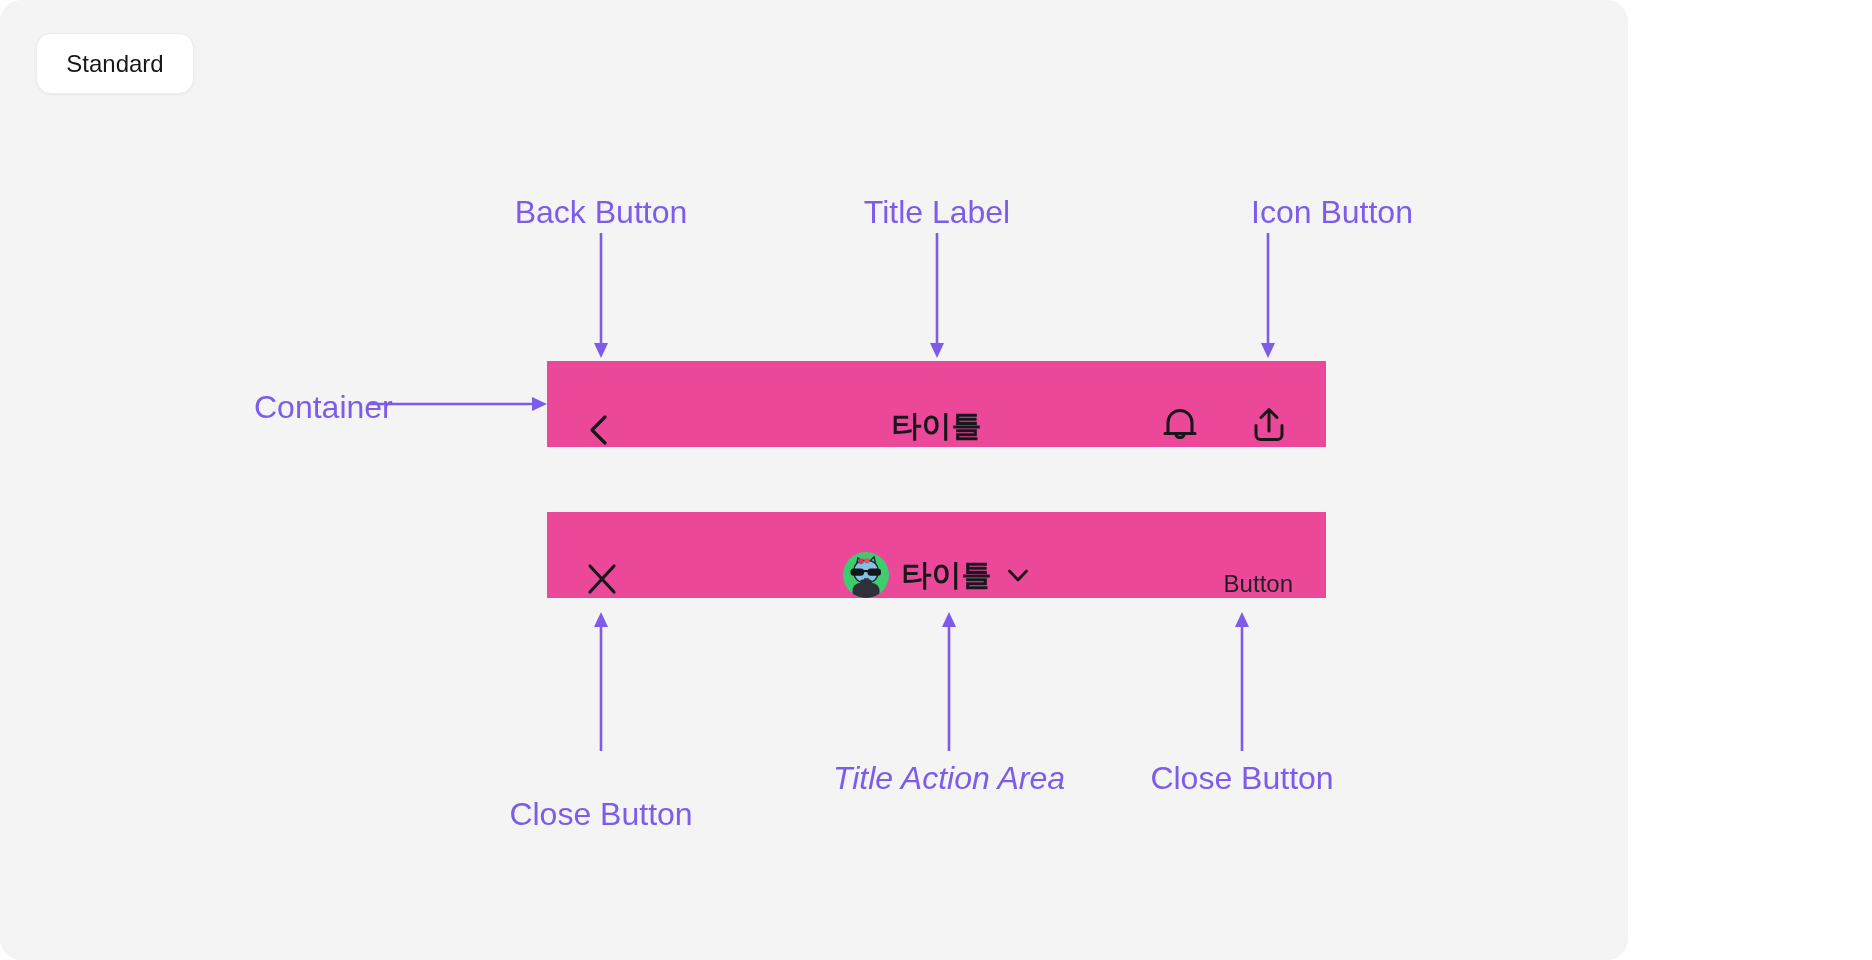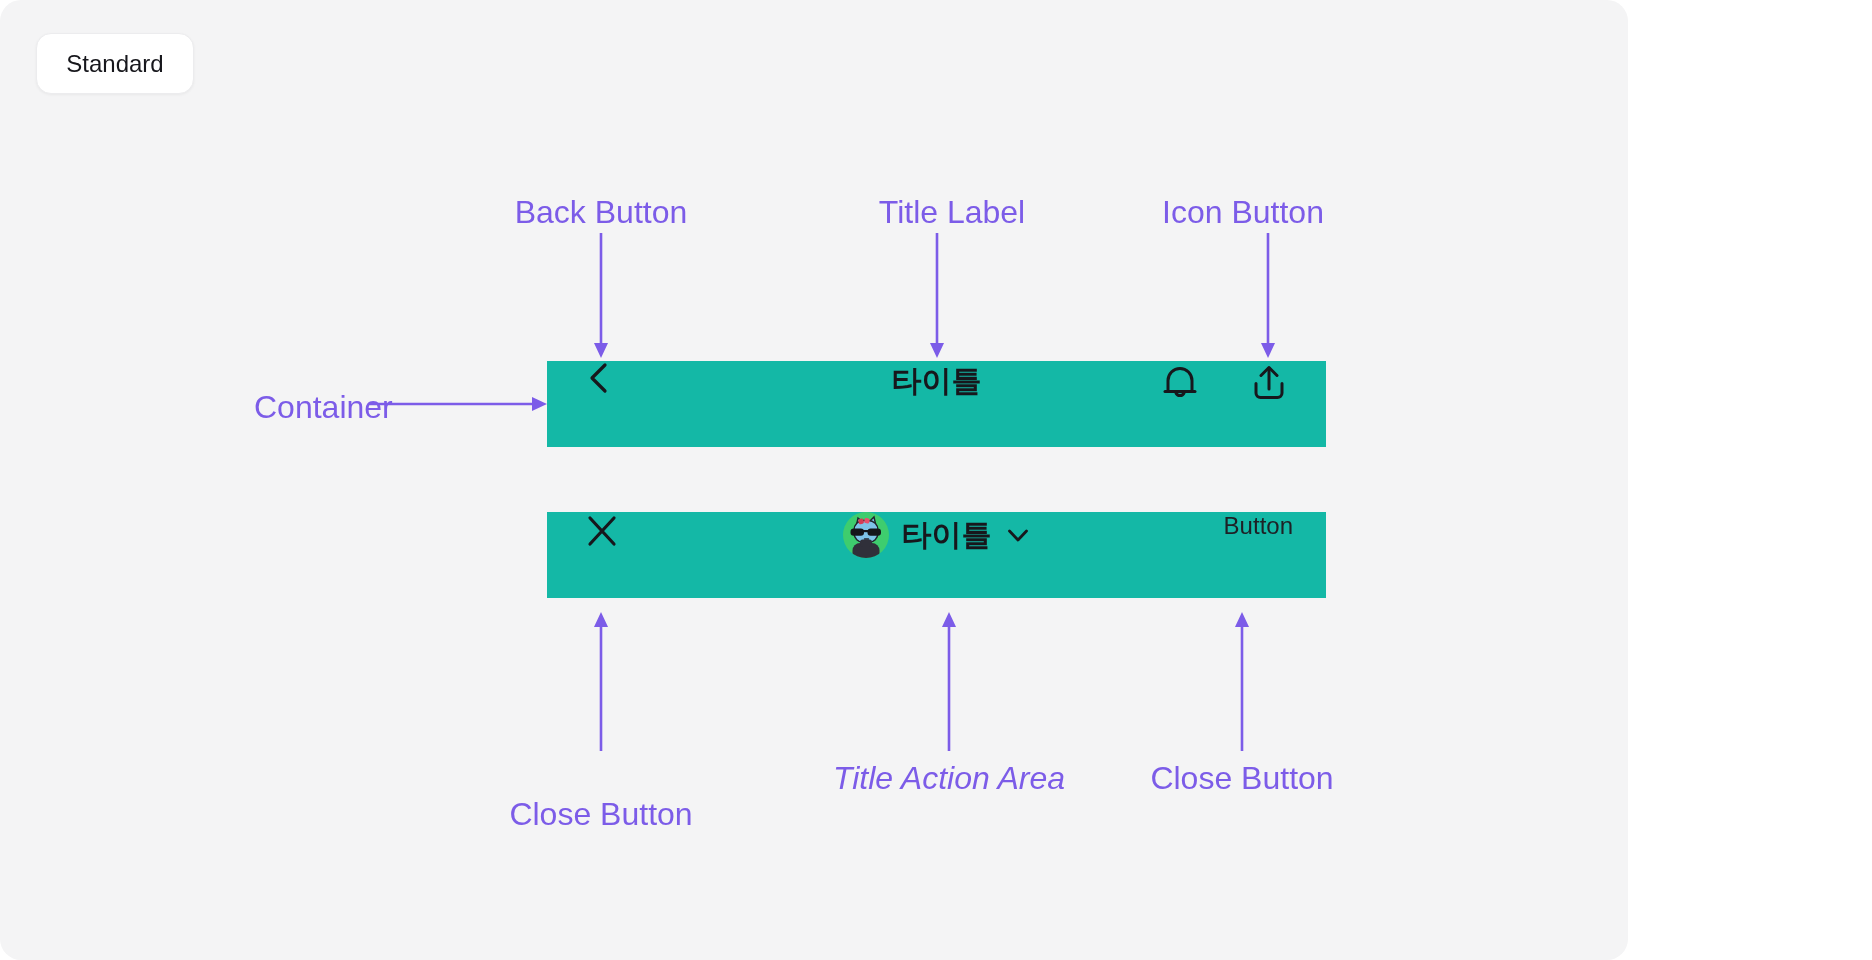--- a/index.html
+++ b/index.html
@@ -21,22 +21,22 @@
     position:absolute;color:#7C5CE8;font-size:32px;font-weight:500;
     white-space:nowrap;transform:translateX(-50%);
   }
   .ann-left{transform:none;}
   
   .arrow{position:absolute;display:block;}
   .arrow line{stroke:#7C5CE8;stroke-width:2.6;}
   .arrow polygon{fill:#7C5CE8;}
   
   .navbar{
-    position:absolute;left:547px;width:779px;height:86px;background:#14b8a6;
-    display:flex;align-items:flex-start;box-sizing:border-box;gap:46px;
+    position:absolute;left:547px;width:779px;height:86px;background:#ec4899;
+    display:flex;align-items:flex-end;box-sizing:border-box;gap:46px;
   }
   .navbar-1{top:361px;padding:0 36px;}
   .navbar-2{top:512px;padding:0 33px 0 36px;}
   .icon-btn{
     background:none;border:none;padding:0;margin:0;cursor:pointer;
     display:flex;align-items:center;justify-content:center;
   }
   .icon-btn svg{display:block;}
   .nav-title{
     position:absolute;left:50%;transform:translateX(-50%);
@@ -56,22 +56,22 @@
   .stroke-ic{stroke:#17171C;fill:none;}
 </style>
 </head>
 <body>
 
 <div class="canvas">
 
   <div class="badge">Standard</div>
 
   <div class="ann" style="left:601px;top:194px;">Back Button</div>
-  <div class="ann" style="left:937px;top:194px;margin-left:15px;">Title Label</div>
-  <div class="ann" style="left:1243px;top:194px;">Icon Button</div>
+  <div class="ann" style="left:937px;top:194px;">Title Label</div>
+  <div class="ann" style="left:1332px;top:194px;">Icon Button</div>
 
   <svg class="arrow" style="left:593px;top:233px;" width="16" height="126">
     <line x1="8" y1="0" x2="8" y2="112"></line>
       <polygon points="1,110 15,110 8,125"></polygon>
   </svg>
   <svg class="arrow" style="left:929px;top:233px;" width="16" height="126">
     <line x1="8" y1="0" x2="8" y2="112"></line>
       <polygon points="1,110 15,110 8,125"></polygon>
   </svg>
   <svg class="arrow" style="left:1260px;top:233px;" width="16" height="126">

